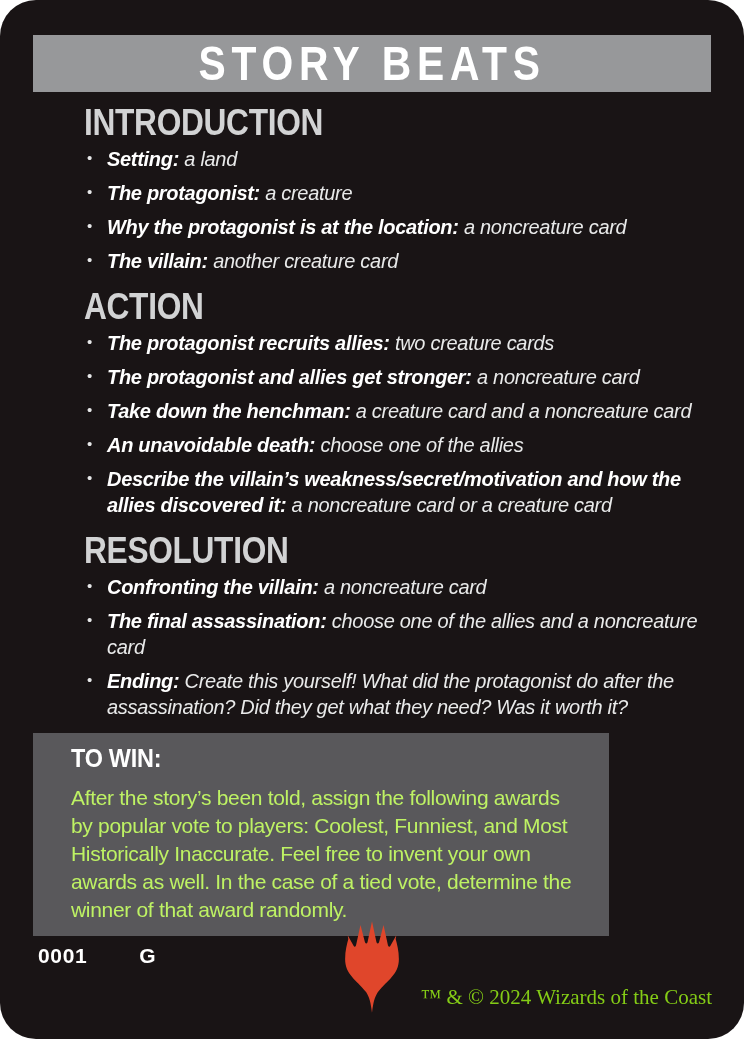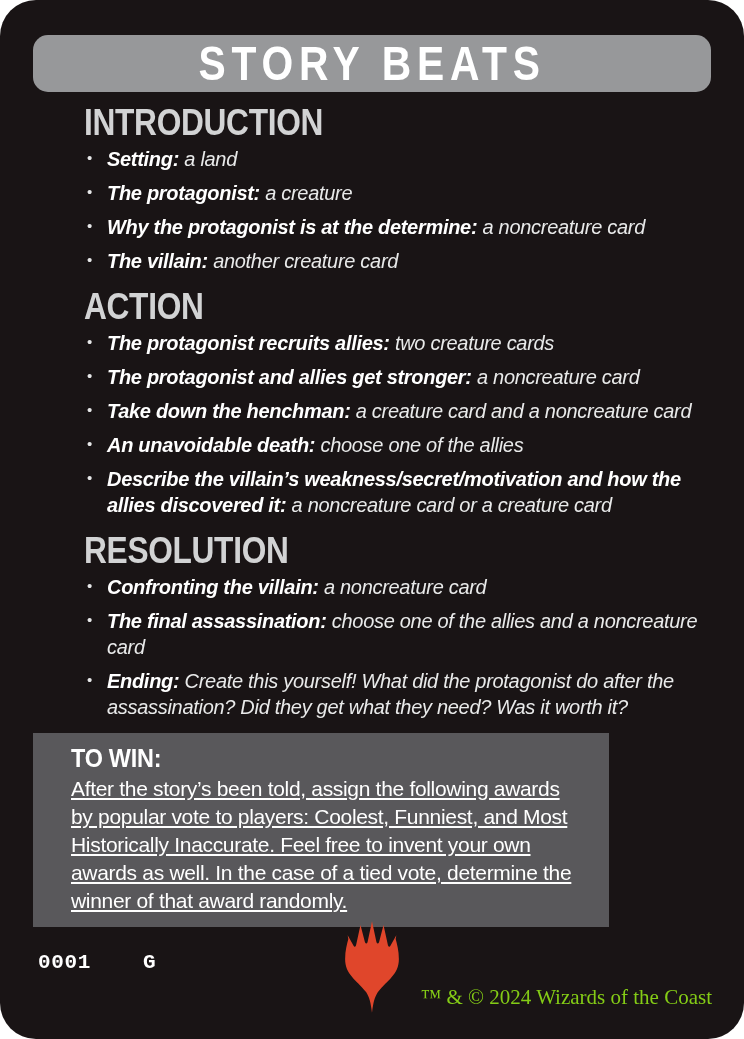--- a/index.html
+++ b/index.html
@@ -6,41 +6,41 @@
     --card-background:#191415; --banner-gray:#97989A; --to-win-gray:#59585B;
     --heading-gray:#D2D3D4; --text-white:#FFFFFF; --italic-white:#E9EAEA;
     --logo-red:#E0462B; --page-background:#FFFFFF;
   }
   *{margin:0;padding:0;box-sizing:border-box;}
   html,body{background:var(--page-background);}
   body{width:744px;height:1039px;font-family:"Liberation Sans",sans-serif;}
   .card{position:relative;width:744px;height:1039px;background:var(--card-background);
         border-radius:36px;overflow:hidden;color:var(--text-white);}
   .banner{position:absolute;top:35px;left:33px;width:678px;height:57px;
-          background:var(--banner-gray);display:flex;align-items:center;justify-content:center;border-radius:15px;}
+          background:var(--banner-gray);display:flex;align-items:center;justify-content:center;}
   .banner-text{display:inline-block;font-size:48px;font-weight:bold;letter-spacing:.14em;
           color:#fff;transform:scaleX(.85);white-space:nowrap;}
   .content{position:absolute;top:98px;left:84px;right:30px;padding-top:8px;}
   section{margin-bottom:16px;}
   .sec-heading{font-size:36px;line-height:34px;font-weight:bold;color:var(--heading-gray);
           transform:scaleX(.88);transform-origin:left center;margin-bottom:4px;
           letter-spacing:-.01em;white-space:nowrap;}
   ul{list-style:none;margin-top:6px;}
   li{position:relative;padding-left:23px;margin-bottom:8px;font-size:20px;line-height:26px;
      letter-spacing:-.015em;}
   .dot{position:absolute;left:3px;top:-1px;font-size:15px;color:#E6E7E8;}
   .b-label{font-weight:bold;color:var(--text-white);font-style:italic;}
   .b-detail{font-style:italic;color:var(--italic-white);}
   .towin{position:absolute;top:733px;left:33px;width:576px;min-height:159px;
          background:var(--to-win-gray);padding:10px 24px 12px 38px;}
   .towin-heading{font-size:26px;line-height:30px;font-weight:bold;color:#fff;
          transform:scaleX(.9);transform-origin:left center;letter-spacing:-.01em;}
-  .towin-body{font-size:21px;line-height:28px;color:#ffffff;letter-spacing:-.015em;margin-top:2px;text-decoration:underline;}
+  .towin-body{font-size:21px;line-height:28px;color:#bef264;letter-spacing:-.015em;margin-top:11px;}
   .footer{position:absolute;top:905px;left:0;width:744px;height:134px;}
-  .collector{position:absolute;left:38px;top:44px;font-weight:bold;letter-spacing:.04em;font-family:Liberation Mono, monospace;}
+  .collector{position:absolute;left:38px;top:37px;font-weight:bold;letter-spacing:.04em;}
   .collector-line1{display:flex;gap:52px;font-size:21px;line-height:27px;}
   .collector-line2{font-size:21px;line-height:27px;}
   .pw-logo{position:absolute;left:50%;transform:translateX(-50%);top:12px;}
   .copyright{position:absolute;right:32px;top:80px;font-family:Liberation Serif, serif;
              font-size:21px;color:#84cc16;}
 </style>
 </head>
 <body>
 
 <div class="card">
@@ -59,21 +59,21 @@
           <span class="b-label">Setting:</span>
           <span class="b-detail">a land</span>
         </li>
         <li>
           <span class="dot">•</span>
           <span class="b-label">The protagonist:</span>
           <span class="b-detail">a creature</span>
         </li>
         <li>
           <span class="dot">•</span>
-          <span class="b-label">Why the protagonist is at the determine:</span>
+          <span class="b-label">Why the protagonist is at the location:</span>
           <span class="b-detail">a noncreature card</span>
         </li>
         <li>
           <span class="dot">•</span>
           <span class="b-label">The villain:</span>
           <span class="b-detail">another creature card</span>
         </li>
       </ul>
     </section>
 

